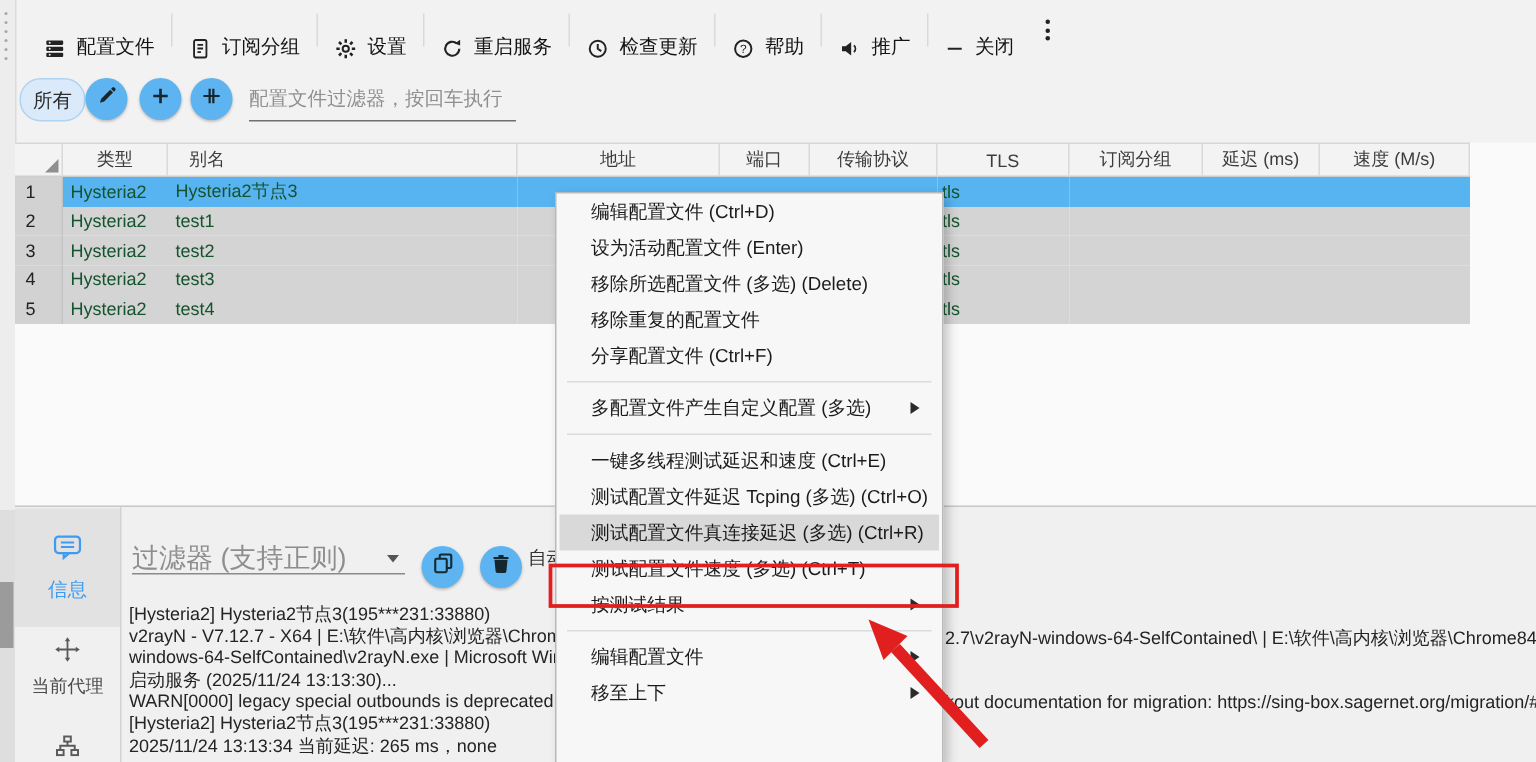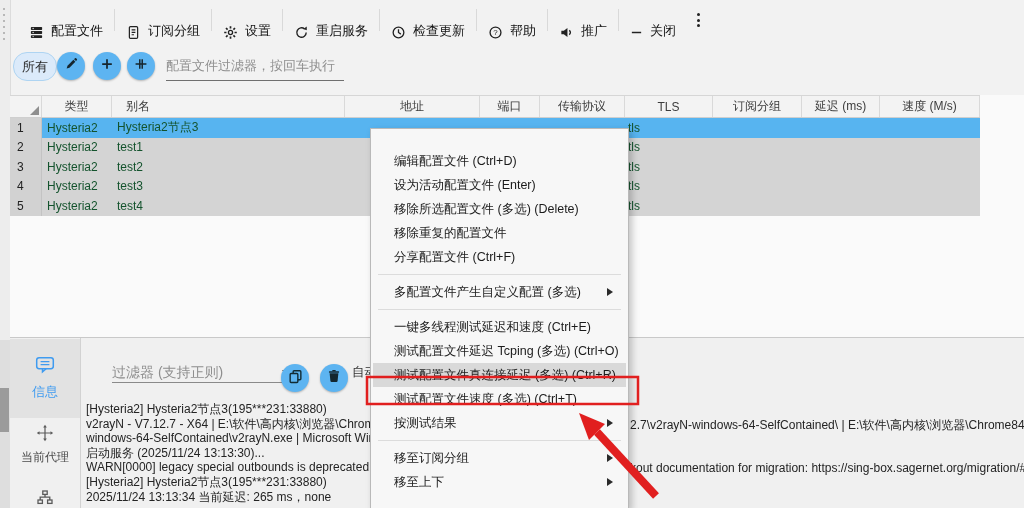--- a/index.html
+++ b/index.html
@@ -50,35 +50,35 @@
   
   .bottom-panel{position:absolute;left:10px;top:337px;width:1014px;height:171px;background:#f0f0f0;
         border-top:1px solid #c9c9c9;overflow:hidden;box-sizing:content-box;}
   .side-border{position:absolute;left:70px;top:0;width:1px;height:171px;background:#d2d2d2;}
   .tab-info{position:absolute;left:0;top:1px;width:70px;height:79px;background:#e2e2e2;display:flex;flex-direction:column;
         align-items:center;justify-content:center;gap:5px;}
   .tab-info .lbl{color:#3f9bf0;font-size:13px;}
   .tab-proxy{position:absolute;left:0;top:86px;width:70px;display:flex;flex-direction:column;align-items:center;gap:4px;color:#4a4a4a;font-size:12px;}
   .tab-conn{position:absolute;left:0;top:152px;width:70px;display:flex;justify-content:center;}
   .combo{position:absolute;left:78px;top:24px;width:182px;height:20px;border-bottom:1px solid #8a8a8a;
-        font-size:14px;color:#8e8e8e;line-height:20px;white-space:nowrap;margin-left:24px;}
+        font-size:18px;color:#8e8e8e;line-height:20px;white-space:nowrap;}
   .combo-arrow{position:absolute;right:4px;top:8px;width:0;height:0;border-left:4.5px solid transparent;
         border-right:4.5px solid transparent;border-top:5px solid #555;}
   .rnd-btn{position:absolute;top:26px;width:28px;height:28px;border-radius:50%;background:#5db4f1;
         display:flex;align-items:center;justify-content:center;box-shadow:0 1px 2px rgba(0,0,0,.25);}
   .rb-copy{left:271px}.rb-del{left:310px}
   .auto-lbl{position:absolute;left:342px;top:26px;font-size:12.5px;color:#333;white-space:nowrap;}
   .log{position:absolute;left:76px;top:64px;width:940px;font-size:12px;line-height:14.6px;color:#242424;}
   .log div{white-space:nowrap;overflow:visible;}
   .rfrag{position:absolute;left:620px;font-size:12px;color:#242424;white-space:nowrap;}
   .rfrag.f2{top:79px}.rfrag.f5{top:123px}
 
   
   .context-menu{position:absolute;left:370px;top:128px;width:259px;height:381px;background:#f7f7f7;
-        border:1px solid #b9b9b9;box-shadow:3px 3px 7px rgba(0,0,0,.22);padding-top:20px;z-index:10;box-sizing:border-box;}
+        border:1px solid #b9b9b9;box-shadow:3px 3px 7px rgba(0,0,0,.22);padding-top:0;z-index:10;box-sizing:border-box;}
   .menu-item{height:24px;display:flex;align-items:center;padding-left:21px;font-size:12.5px;color:#1b1b1b;
         position:relative;margin:0 2px;white-space:nowrap;overflow:hidden;}
   .menu-item.highlighted{background:#d9d9d9;}
   .menu-sep{height:1px;background:#dcdcdc;margin:5px 7px;}
   .submenu-arrow{position:absolute;right:13px;top:7.5px;width:0;height:0;border-top:4.5px solid transparent;
         border-bottom:4.5px solid transparent;border-left:6px solid #2a2a2a;}
 
   
   .annotations{position:absolute;left:0;top:0;width:1024px;height:508px;z-index:30;pointer-events:none;}
 </style>
@@ -397,21 +397,21 @@
       </div>
     <div class="menu-item">
         <span>测试配置文件速度 (多选) (Ctrl+T)</span>
       </div>
     <div class="menu-item">
         <span>按测试结果</span>
         <span class="submenu-arrow"></span>
       </div>
     <div class="menu-sep"></div>
     <div class="menu-item">
-        <span>移至订阅分组</span>
+        <span>编辑配置文件</span>
         <span class="submenu-arrow"></span>
       </div>
     <div class="menu-item">
         <span>移至上下</span>
         <span class="submenu-arrow"></span>
       </div>
   </div>
 
   <svg class="annotations">
     <rect x="367" y="377" width="271" height="27" fill="none" stroke="#e11f1f" stroke-width="2.5"></rect>

